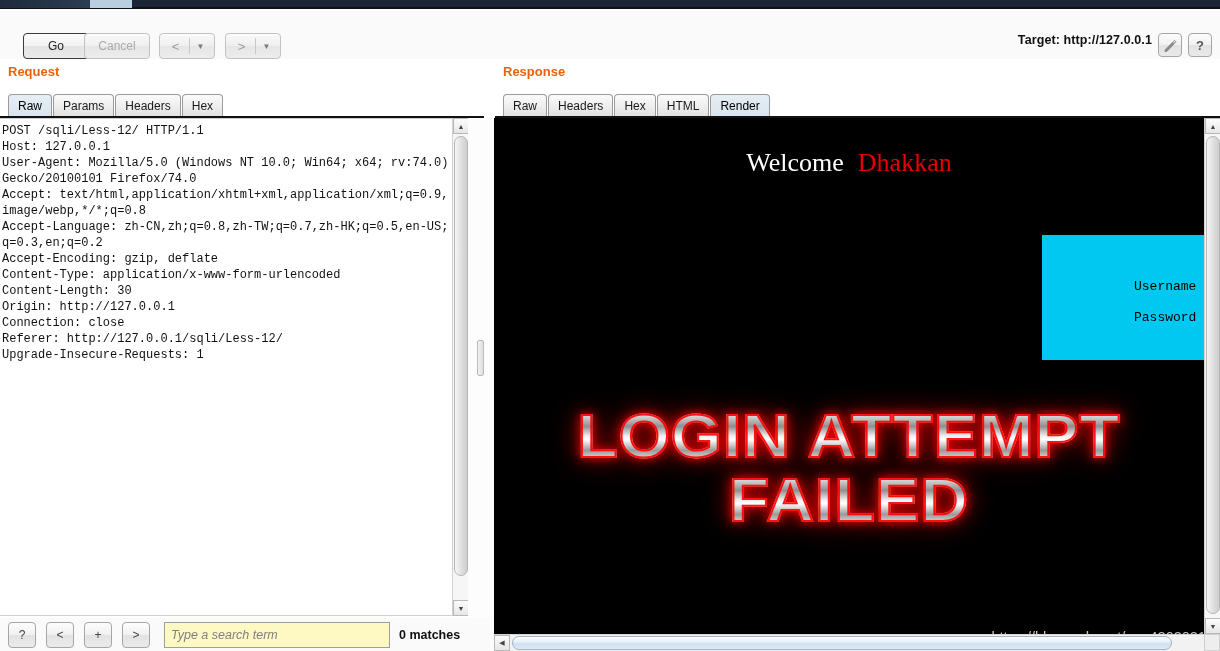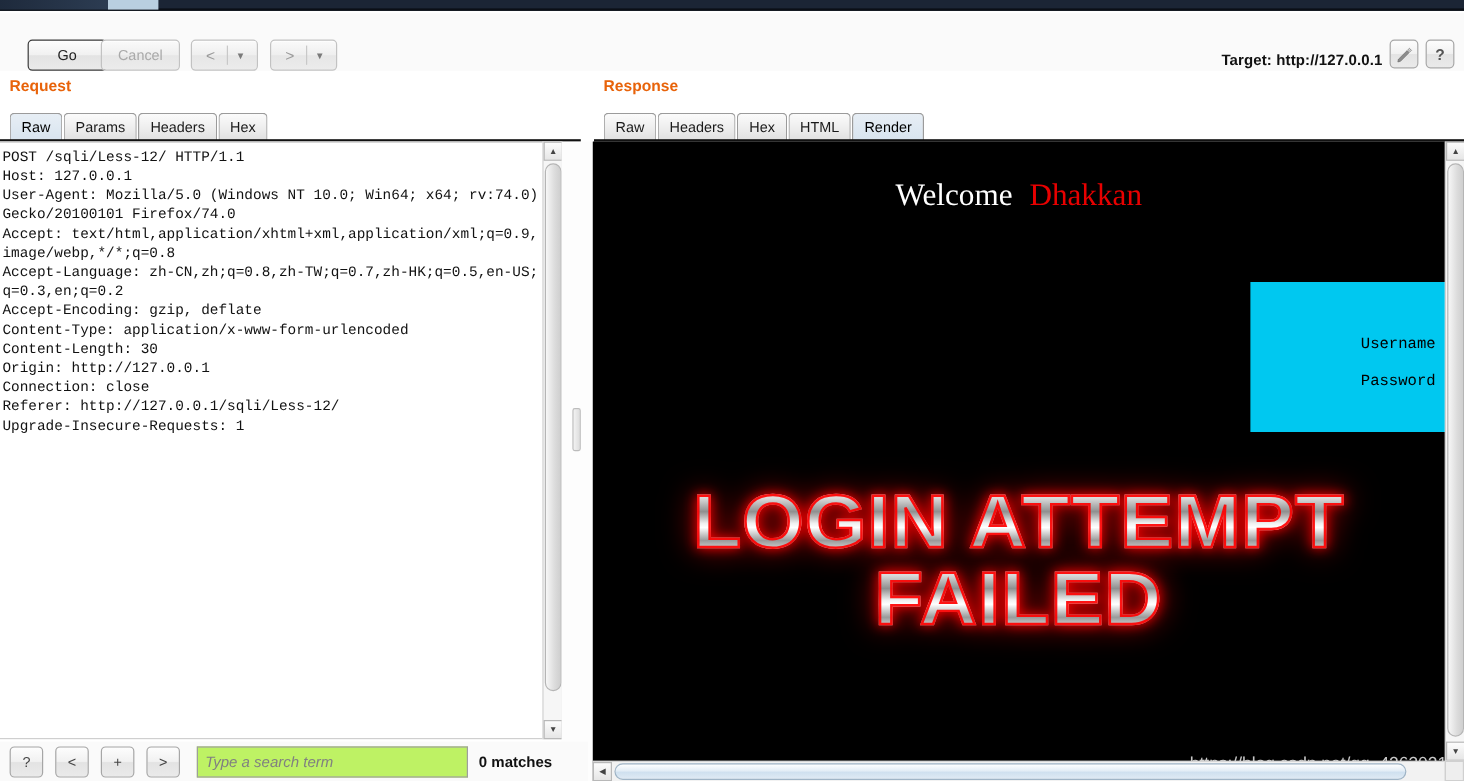--- a/index.html
+++ b/index.html
@@ -56,21 +56,21 @@
     display: flex; align-items: center; justify-content: center; gap: 0;
   }
   #back-button { left: 159px; }
   #forward-button { left: 225px; }
   .splitbtn .glyph { width: 26px; text-align: center; font-size: 13px; color: #9a9a9a; }
   .splitbtn .divider { width: 1px; height: 16px; background: #c8c8c8; }
   .splitbtn .caret { width: 22px; text-align: center; font-size: 8px; color: #7a7a7a; }
 
   .target-wrap {
     position: absolute; right: 8px; top: 22px;
-    display: flex; align-items: flex-end; gap: 6px;
+    display: flex; align-items: flex-start; gap: 6px;
   }
   .target-label { font-size: 12.5px; font-weight: bold; color: #111; letter-spacing: .1px; }
   .iconbtn {
     width: 24px; height: 24px;
     display: flex; align-items: center; justify-content: center;
     border: 1px solid #a6a6a6; border-radius: 4px;
     background: linear-gradient(to bottom, #fdfdfd 0%, #f1f1f1 48%, #e3e3e3 52%, #eaeaea 100%);
     cursor: default;
   }
   .iconbtn .q { font-size: 13px; font-weight: bold; color: #555; }
@@ -175,21 +175,21 @@
     border: 1px solid #a6a6a6; border-radius: 4px;
     background: linear-gradient(to bottom, #fdfdfd 0%, #f1f1f1 48%, #e3e3e3 52%, #eaeaea 100%);
     font-size: 12px; color: #444; cursor: default;
   }
   #search-help-button { left: 8px; }
   #search-prev-button { left: 46px; }
   #search-add-button  { left: 84px; }
   #search-next-button { left: 122px; }
   #search-input {
     position: absolute; left: 164px; top: 4px; width: 226px; height: 26px;
-    border: 1px solid #9e9e9e; background: #bef264;
+    border: 1px solid #9e9e9e; background: #fef9c3;
     padding: 0 6px; font-size: 12.5px;
     font-family: "Liberation Sans", sans-serif;
     font-style: italic; color: #808080;
   }
   #search-input::placeholder { color: #808080; font-style: italic; opacity: 1; }
   #match-count {
     position: absolute; left: 399px; top: 10px;
     font-size: 12.5px; font-weight: bold; color: #111;
   }
 

